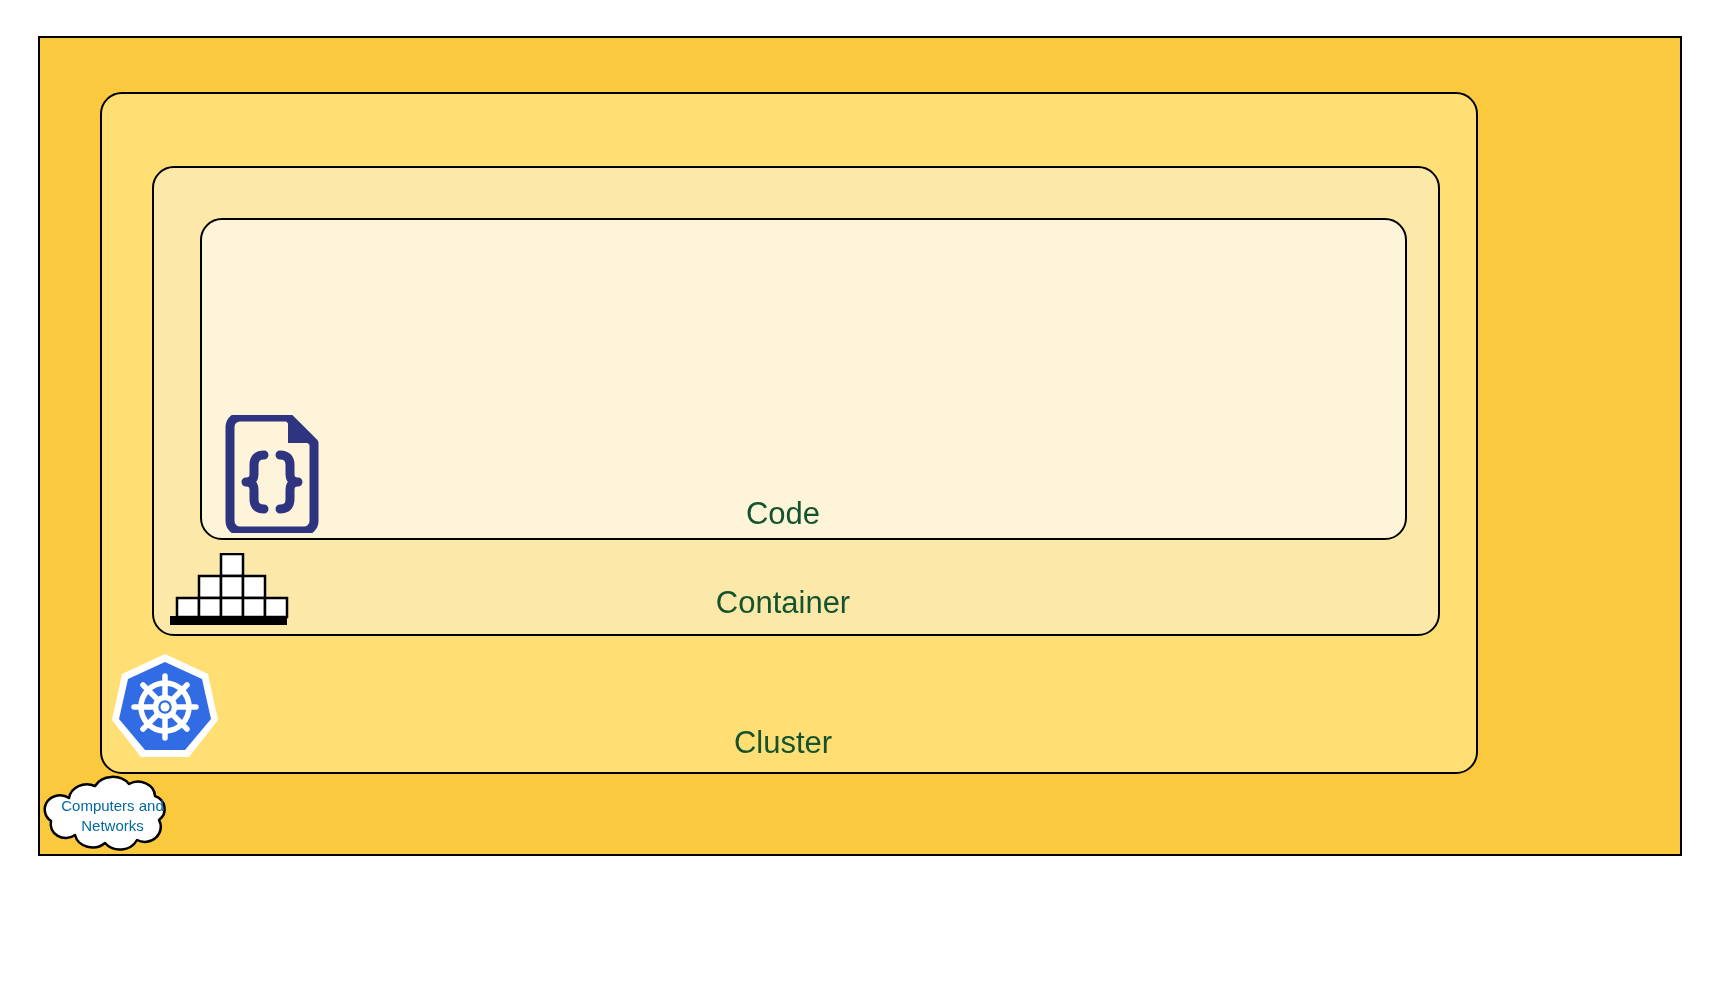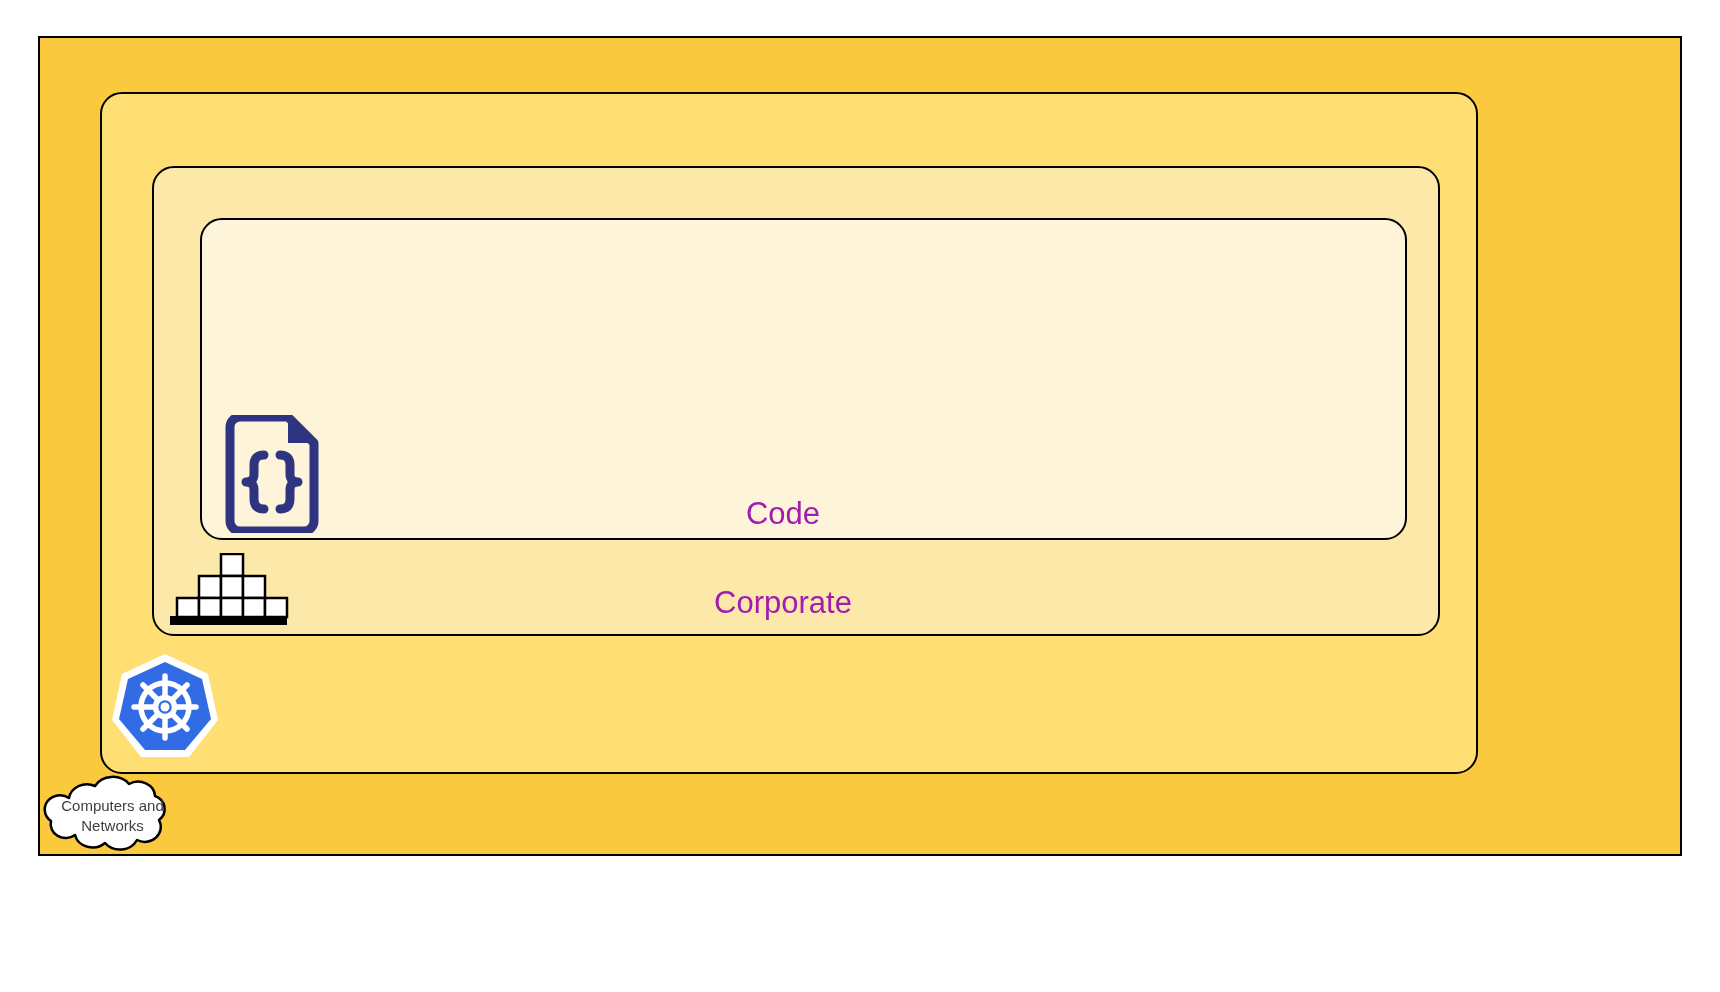--- a/index.html
+++ b/index.html
@@ -62,21 +62,21 @@
     top: 218px;
     width: 1207px;
     height: 322px;
     background: #fdf4d9;
     border-radius: 22px;
   }
 
   
   .layer-label {
     position: absolute;
-    color: #a21caf;
+    color: #14532d;
     font-size: 31px;
     line-height: 1.12;
     text-align: center;
     white-space: pre-line;
     font-family: "Liberation Sans", sans-serif;
   }
 
   .label-code {
     left: 583px;
     top: 497px;
@@ -138,42 +138,43 @@
   }
   .cloud-wrap svg { display: block; }
   .cloud-text {
     position: absolute;
     left: 0;
     top: 24px;
     width: 155px;
     text-align: center;
     font-size: 15px;
     line-height: 1.3;
-    color: #404040;
+    color: #0369a1;
     white-space: pre-line;
     font-family: "Liberation Sans", sans-serif;
   }
 </style>
 </head>
 <body>
 
 <div id="stage">
 
   <div class="layer layer-datacenter" style="background: rgb(251, 201, 62); border-color: rgb(0, 0, 0);"></div>
 
   <div class="layer layer-cluster" style="background: rgb(255, 223, 116); border-color: rgb(0, 0, 0);"></div>
 
   <div class="layer layer-container" style="background: rgb(252, 233, 169); border-color: rgb(0, 0, 0);"></div>
 
   <div class="layer layer-code" style="background: rgb(253, 244, 217); border-color: rgb(0, 0, 0);"></div>
 
   <div class="layer-label label-code">Code</div>
 
-  <div class="layer-label label-container">Corporate</div>
-
+  <div class="layer-label label-container">Container</div>
+
+  <div class="layer-label label-cluster">Cluster</div>
 
 
   <div class="icon-json">
     <svg viewBox="0 0 104 118" width="104" height="118" xmlns="http://www.w3.org/2000/svg">
       <path d="M10 12 a10 10 0 0 1 10 -10 h48 l26 26 v78 a10 10 0 0 1 -10 10 h-64 a10 10 0 0 1 -10 -10 z" fill="none" stroke="#2E3480" stroke-width="9" stroke-linejoin="round"></path>
       <path d="M68 2 v26 h26 z" fill="#2E3480"></path>
       <path d="M44 40 q-10 0 -10 10 v9 q0 8 -8 8 q8 0 8 8 v9 q0 10 10 10" fill="none" stroke="#2E3480" stroke-width="9" stroke-linecap="round" stroke-linejoin="round"></path>
       <path d="M60 40 q10 0 10 10 v9 q0 8 8 8 q-8 0 -8 8 v9 q0 10 -10 10" fill="none" stroke="#2E3480" stroke-width="9" stroke-linecap="round" stroke-linejoin="round"></path>
     </svg>
   </div>

